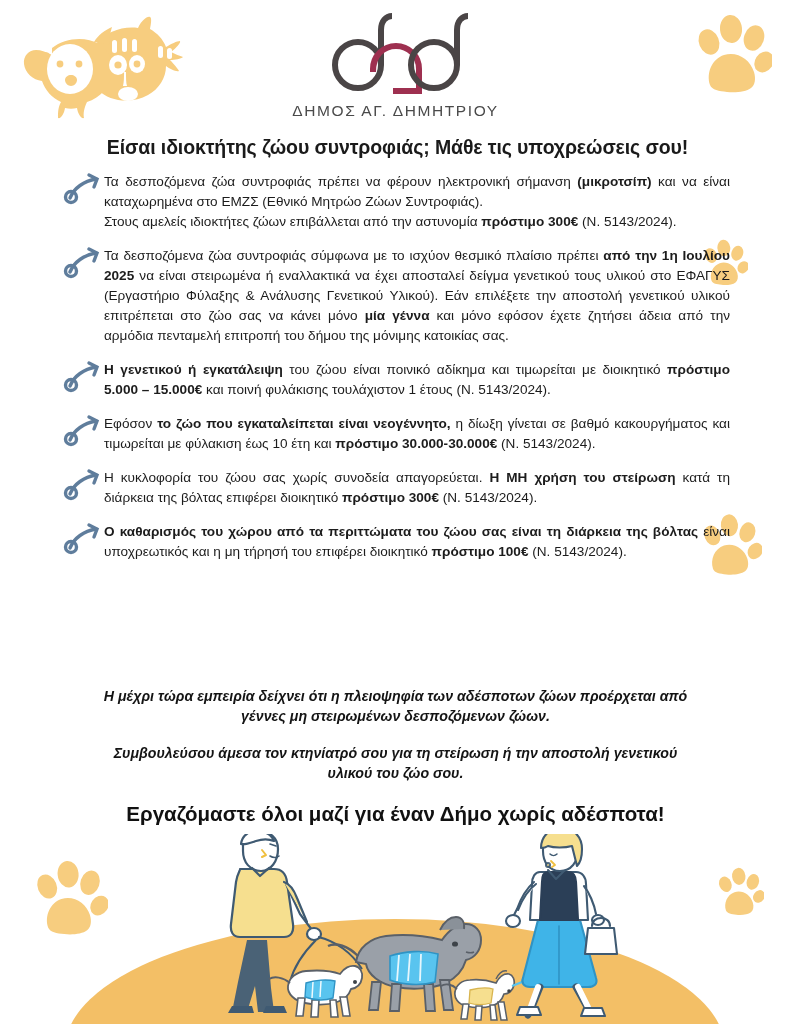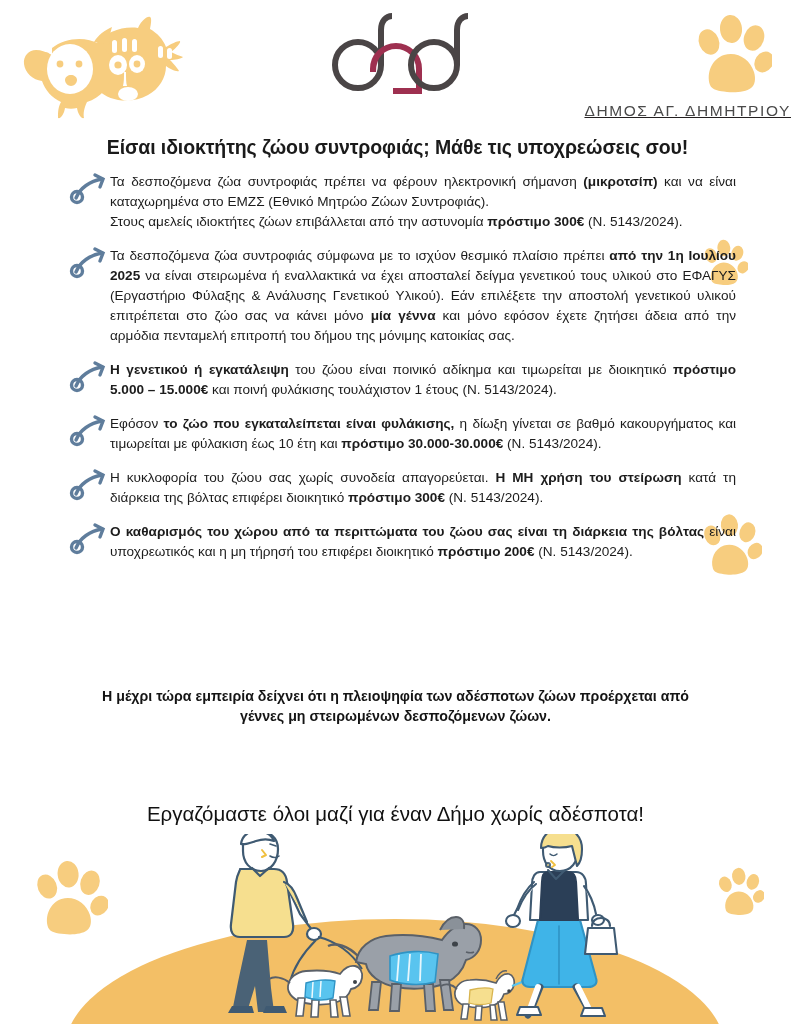--- a/index.html
+++ b/index.html
@@ -21,22 +21,21 @@
   #dogcat-art { left: 8px; top: 14px; width: 190px; height: 112px; }
   #paw-tr { left: 694px; top: 12px; width: 78px; height: 82px; }
   #paw-r1 { left: 702px; top: 238px; width: 46px; height: 48px; }
   #paw-r2 { left: 700px; top: 512px; width: 62px; height: 64px; }
   #paw-bl { left: 32px; top: 858px; width: 76px; height: 78px; }
   #paw-br { left: 716px; top: 866px; width: 48px; height: 50px; }
 
   
   #logo-block {
     position: absolute; left: 0; right: 0; top: 12px;
-    text-align: right;
-    text-decoration: underline;
+    text-align: center;
   }
   #logo-mark { display: block; margin: 0 auto; }
   #logo-subtitle {
     margin-top: 2px;
     font-size: 15.5px;
     letter-spacing: 1.6px;
     color: #4a4a4a;
     font-family: "Liberation Sans", sans-serif;
   }
 
@@ -46,21 +45,21 @@
     text-align: center;
     font-size: 19.5px;
     font-weight: bold;
     color: #1a1a1a;
     letter-spacing: -0.1px;
   }
 
   
   #bullets {
     position: absolute;
-    left: 68px; top: 172px; width: 668px;
+    left: 62px; top: 172px; width: 668px;
   }
   .bullet {
     position: relative;
     padding-left: 42px;
     margin-bottom: 14px;
   }
   .bullet-icon {
     position: absolute;
     left: 0; top: 0;
     width: 40px; height: 34px;
@@ -79,27 +78,28 @@
     position: absolute;
     left: 100px; width: 591px; top: 686px;
     text-align: center;
   }
   .closing-p {
     font-size: 14.2px;
     font-weight: bold;
     line-height: 1.42;
     color: #141414;
     margin-bottom: 17px;
+    font-style: italic;
   }
   #cta {
     position: absolute;
     left: 60px; right: 60px; top: 802px;
     text-align: center;
     font-size: 20.5px;
-    font-weight: normal;
+    font-weight: bold;
     color: #111111;
   }
 
   
   #scene {
     position: absolute;
     left: 0; bottom: 0; width: 791px; height: 190px;
   }
 </style>
 </head>
@@ -245,21 +245,21 @@
   </div>
 
   <div class="bullet">
     <svg class="bullet-icon" viewBox="0 0 40 34">
       <g fill="none" stroke="#5f7d9c" stroke-width="3.4" stroke-linecap="round">
         <path d="M8 26c4-10 14-17 26-19"></path>
         <path d="M27 3l8 4-3 8"></path>
         <circle cx="9" cy="25" r="5.5"></circle>
       </g>
     </svg>
-    <div class="bullet-text">Εφόσον <b>το ζώο που εγκαταλείπεται είναι φυλάκισης,</b> η δίωξη γίνεται σε βαθμό κακουργήματος και τιμωρείται με φύλακιση έως 10 έτη και <b>πρόστιμο 30.000-30.000€</b> (Ν. 5143/2024).</div>
+    <div class="bullet-text">Εφόσον <b>το ζώο που εγκαταλείπεται είναι νεογέννητο,</b> η δίωξη γίνεται σε βαθμό κακουργήματος και τιμωρείται με φύλακιση έως 10 έτη και <b>πρόστιμο 30.000-30.000€</b> (Ν. 5143/2024).</div>
   </div>
 
   <div class="bullet">
     <svg class="bullet-icon" viewBox="0 0 40 34">
       <g fill="none" stroke="#5f7d9c" stroke-width="3.4" stroke-linecap="round">
         <path d="M8 26c4-10 14-17 26-19"></path>
         <path d="M27 3l8 4-3 8"></path>
         <circle cx="9" cy="25" r="5.5"></circle>
       </g>
     </svg>
@@ -267,26 +267,27 @@
   </div>
 
   <div class="bullet">
     <svg class="bullet-icon" viewBox="0 0 40 34">
       <g fill="none" stroke="#5f7d9c" stroke-width="3.4" stroke-linecap="round">
         <path d="M8 26c4-10 14-17 26-19"></path>
         <path d="M27 3l8 4-3 8"></path>
         <circle cx="9" cy="25" r="5.5"></circle>
       </g>
     </svg>
-    <div class="bullet-text"><b>Ο καθαρισμός του χώρου από τα περιττώματα του ζώου σας είναι τη διάρκεια της βόλτας</b> είναι υποχρεωτικός και η μη τήρησή του επιφέρει διοικητικό <b>πρόστιμο 200€</b> (Ν. 5143/2024).</div>
+    <div class="bullet-text"><b>Ο καθαρισμός του χώρου από τα περιττώματα του ζώου σας είναι τη διάρκεια της βόλτας</b> είναι υποχρεωτικός και η μη τήρησή του επιφέρει διοικητικό <b>πρόστιμο 100€</b> (Ν. 5143/2024).</div>
   </div>
 </div>
 
 <div id="closing">
   <div class="closing-p">Η μέχρι τώρα εμπειρία δείχνει ότι η πλειοψηφία των αδέσποτων ζώων προέρχεται από γέννες μη στειρωμένων δεσποζόμενων ζώων.</div>
+  <div class="closing-p">Συμβουλεύσου άμεσα τον κτηνίατρό σου για τη στείρωση ή την αποστολή γενετικού υλικού του ζώο σου.</div>
 </div>
 
 <div id="cta">Εργαζόμαστε όλοι μαζί για έναν Δήμο χωρίς αδέσποτα!</div>
 
 <svg id="scene" viewBox="0 0 791 190">
 
   <ellipse cx="395" cy="215" rx="330" ry="130" fill="#f3bf66"></ellipse>
 
   <g stroke="#3f5a72" stroke-width="2.2" fill="none" stroke-linejoin="round" stroke-linecap="round">
 

